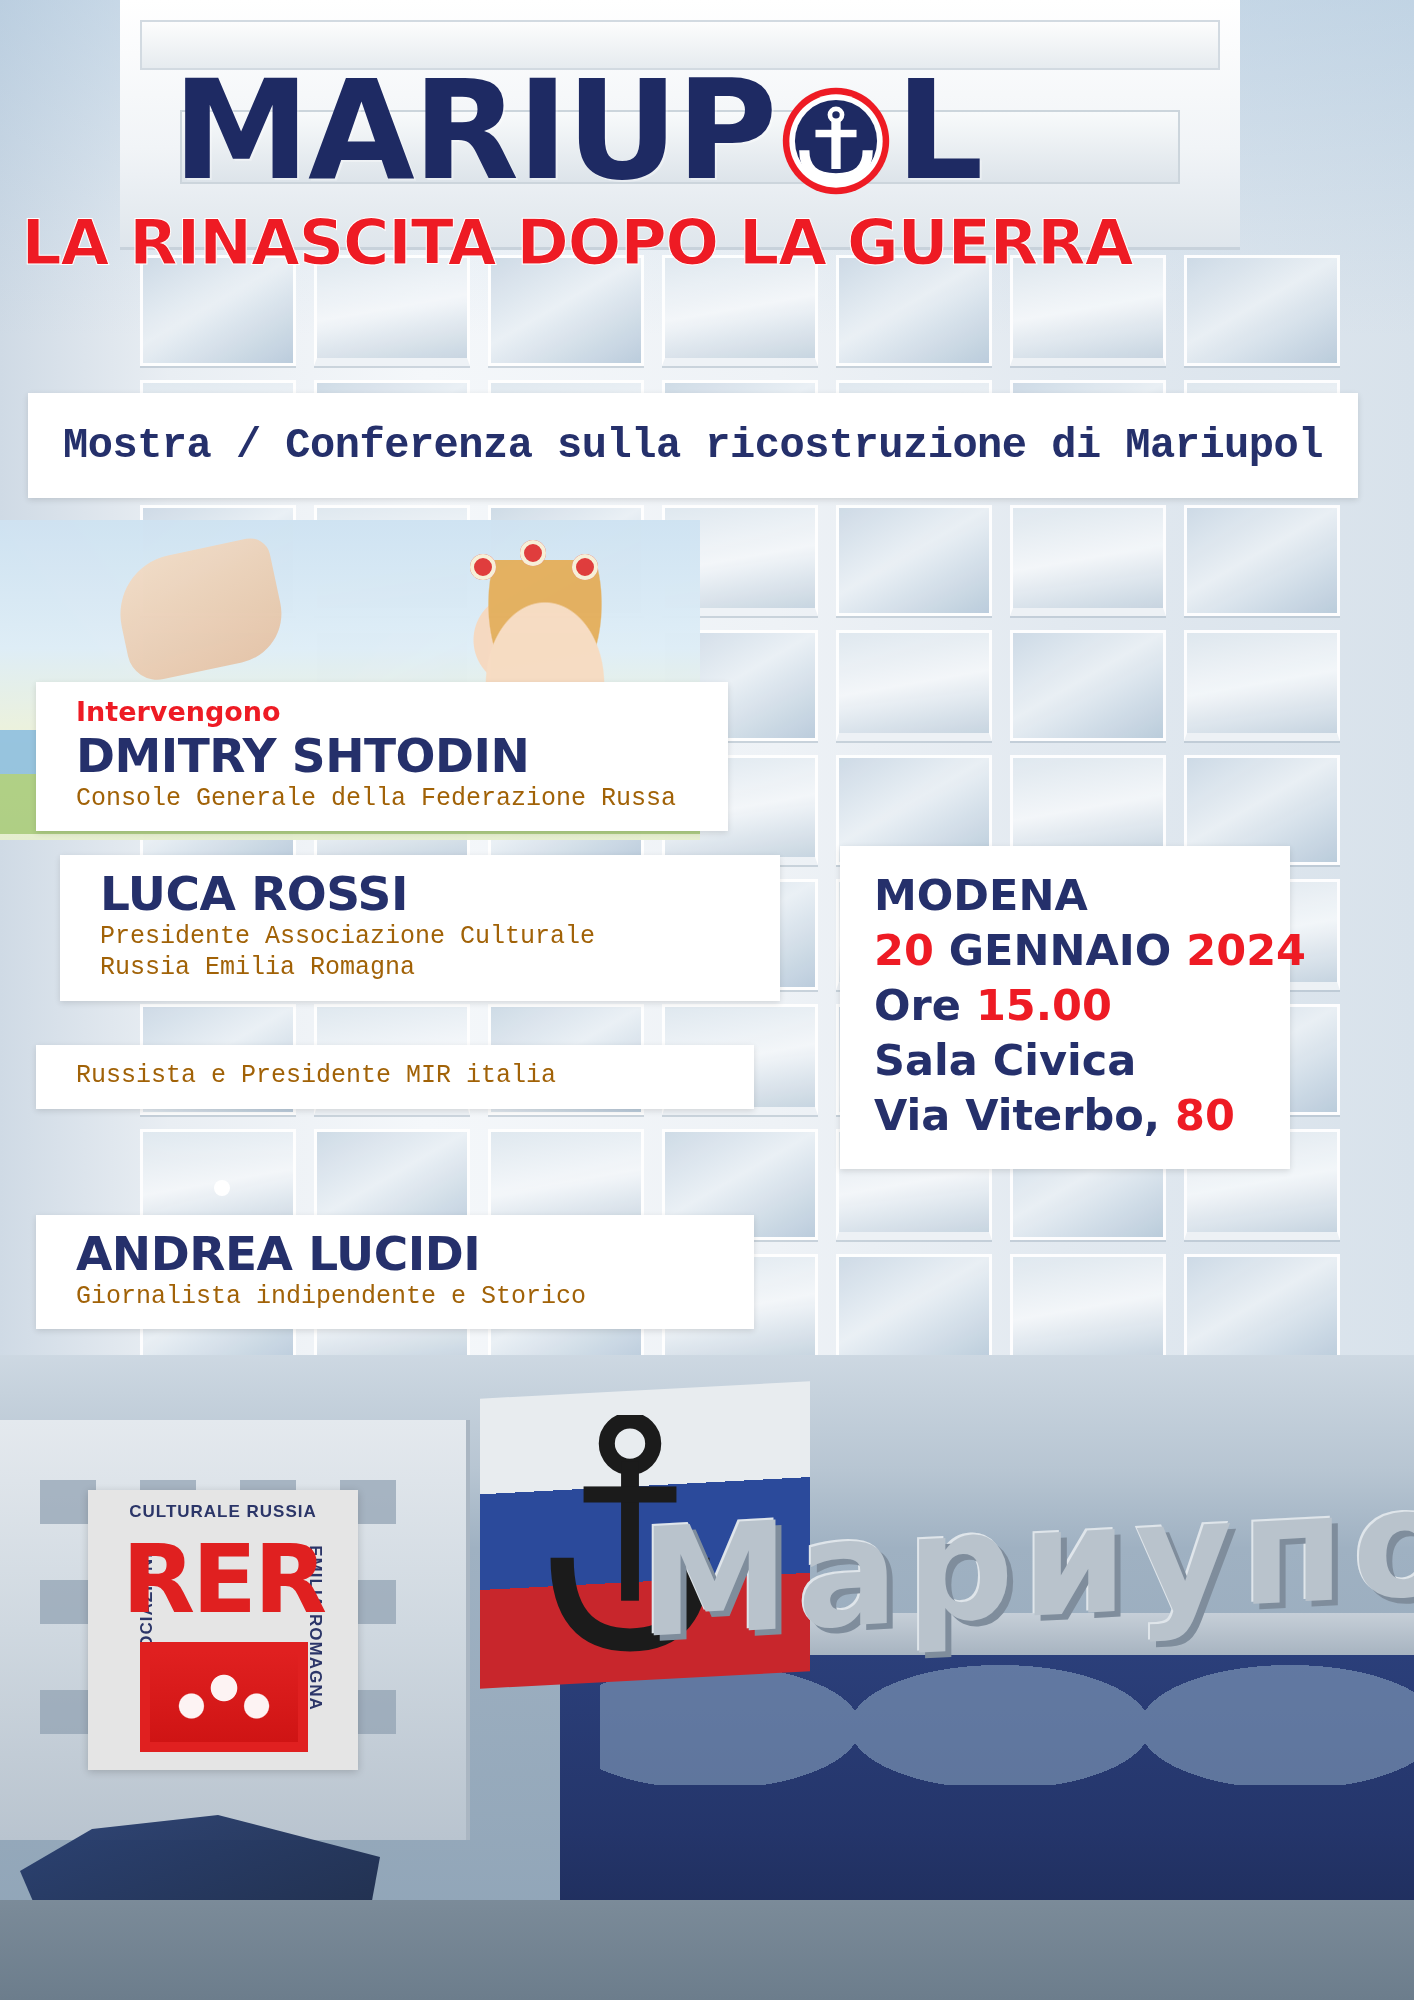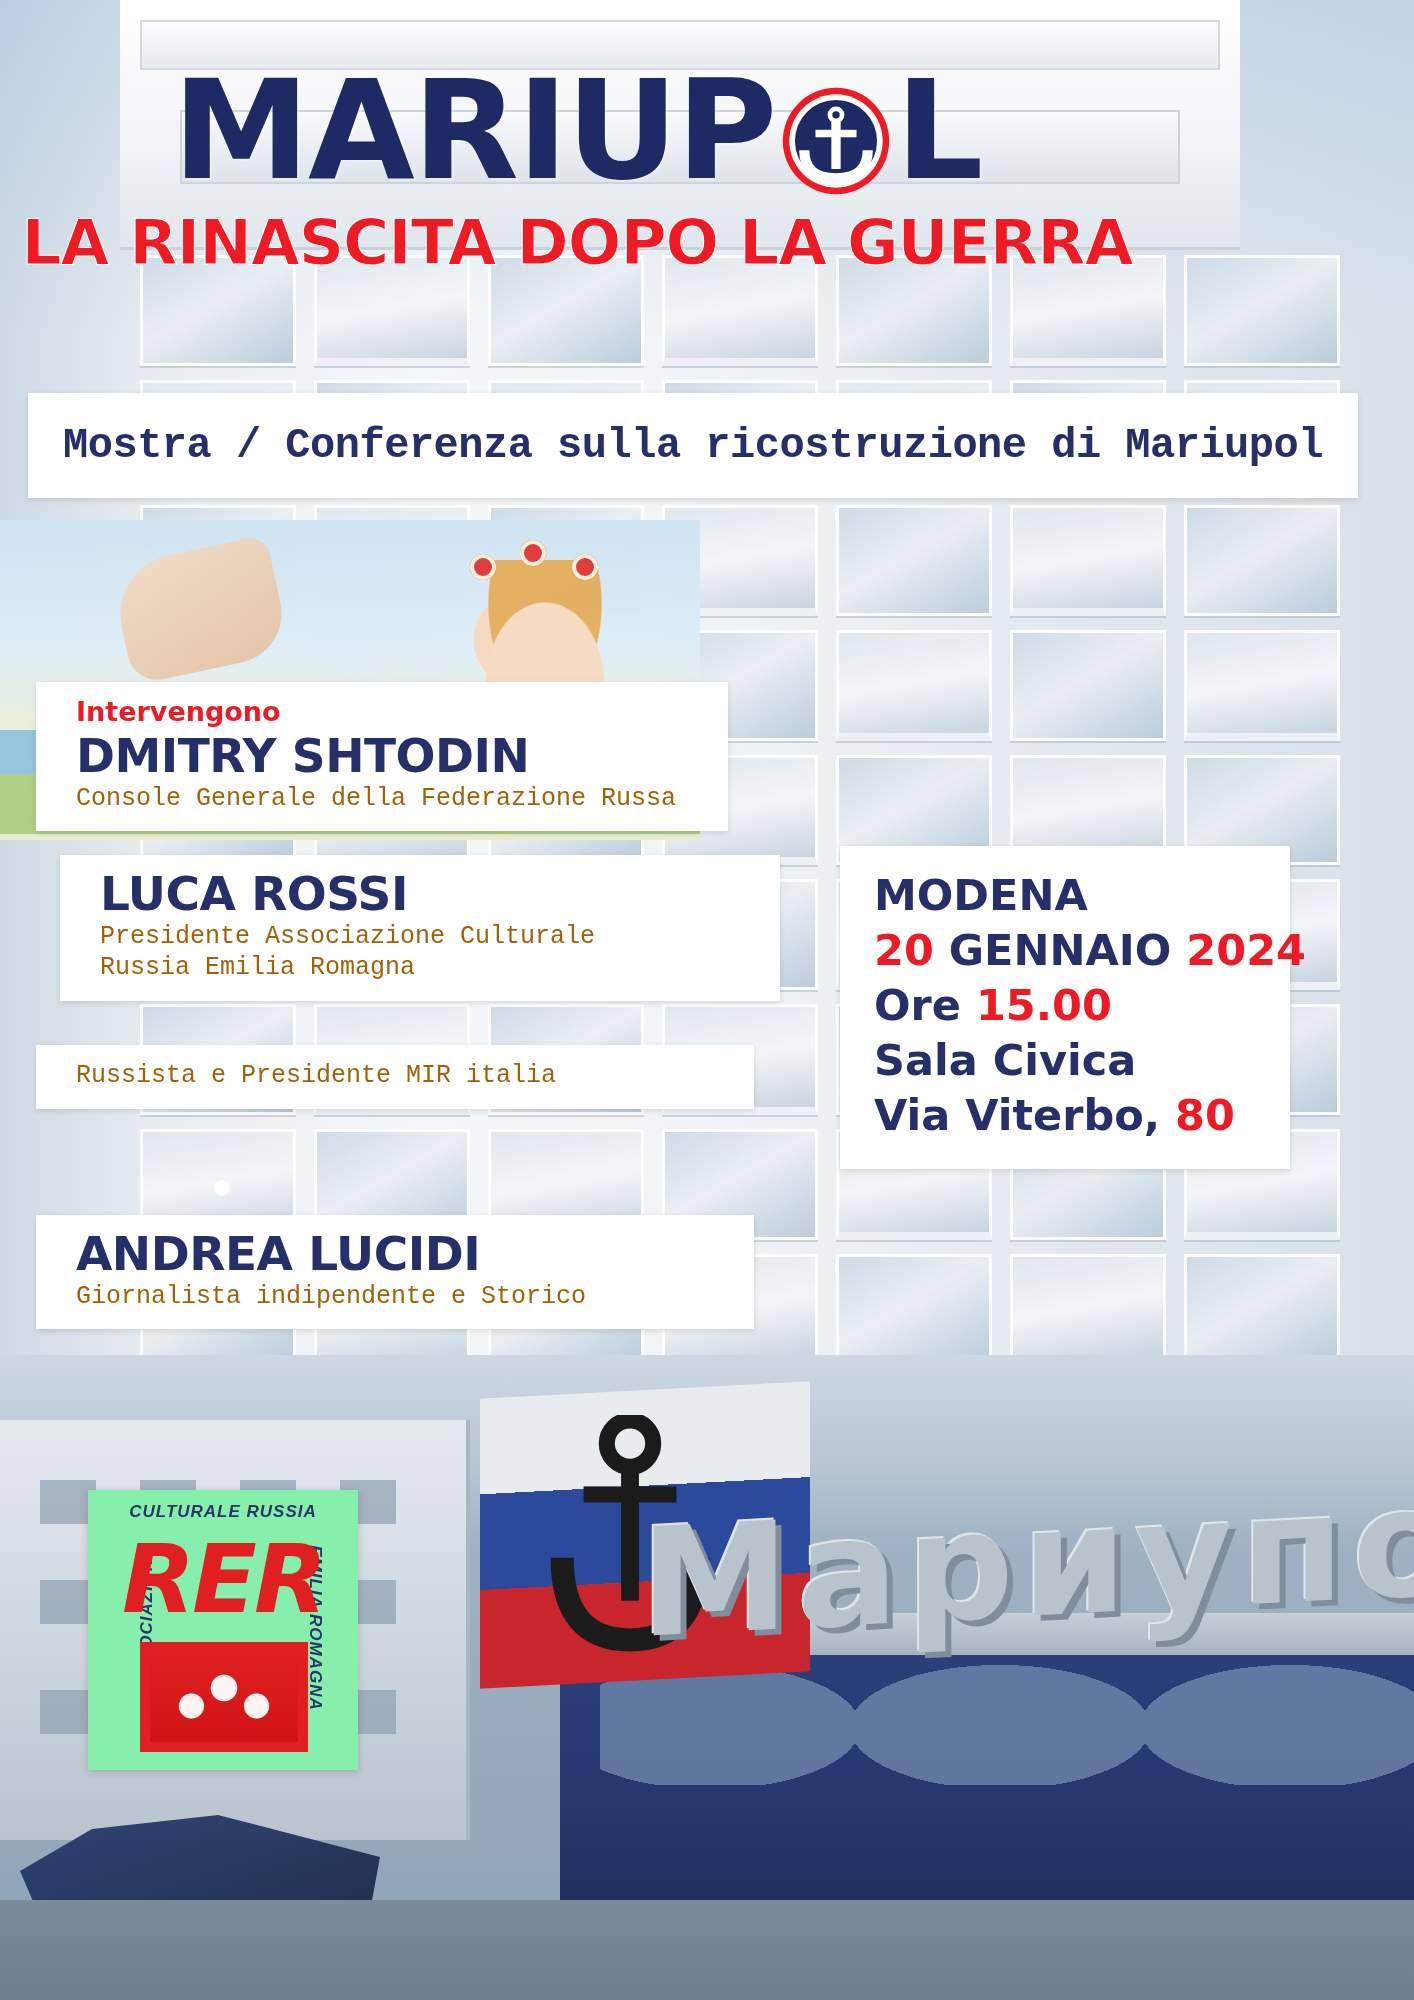--- a/index.html
+++ b/index.html
@@ -271,23 +271,22 @@
     line-height: 1.28;
     white-space: nowrap;
   }
   .info-box .red { color: #ee1b24; }
 
   
   .logo {
     position: absolute;
     left: 88px; top: 1490px;
     width: 270px; height: 280px;
-    background: #86efac;
+    background: #e5e5e5;
     box-shadow: 0 2px 8px rgba(0,0,0,.18);
-    font-style: italic;
   }
   .logo .top-txt {
     position: absolute; top: 12px; left: 0; width: 270px; text-align: center;
     font-family: "Liberation Sans", sans-serif;
     font-weight: 700; font-size: 17px; color: #2b3568; letter-spacing: 1px;
   }
   .logo .left-txt {
     position: absolute; left: -36px; top: 116px; width: 190px;
     transform: rotate(-90deg);
     text-align: center;

